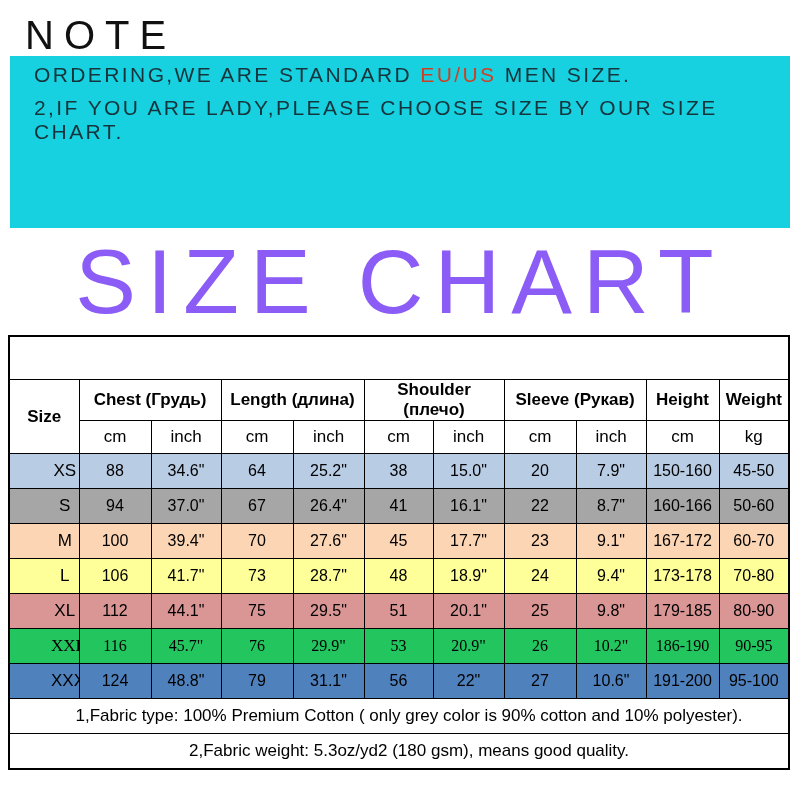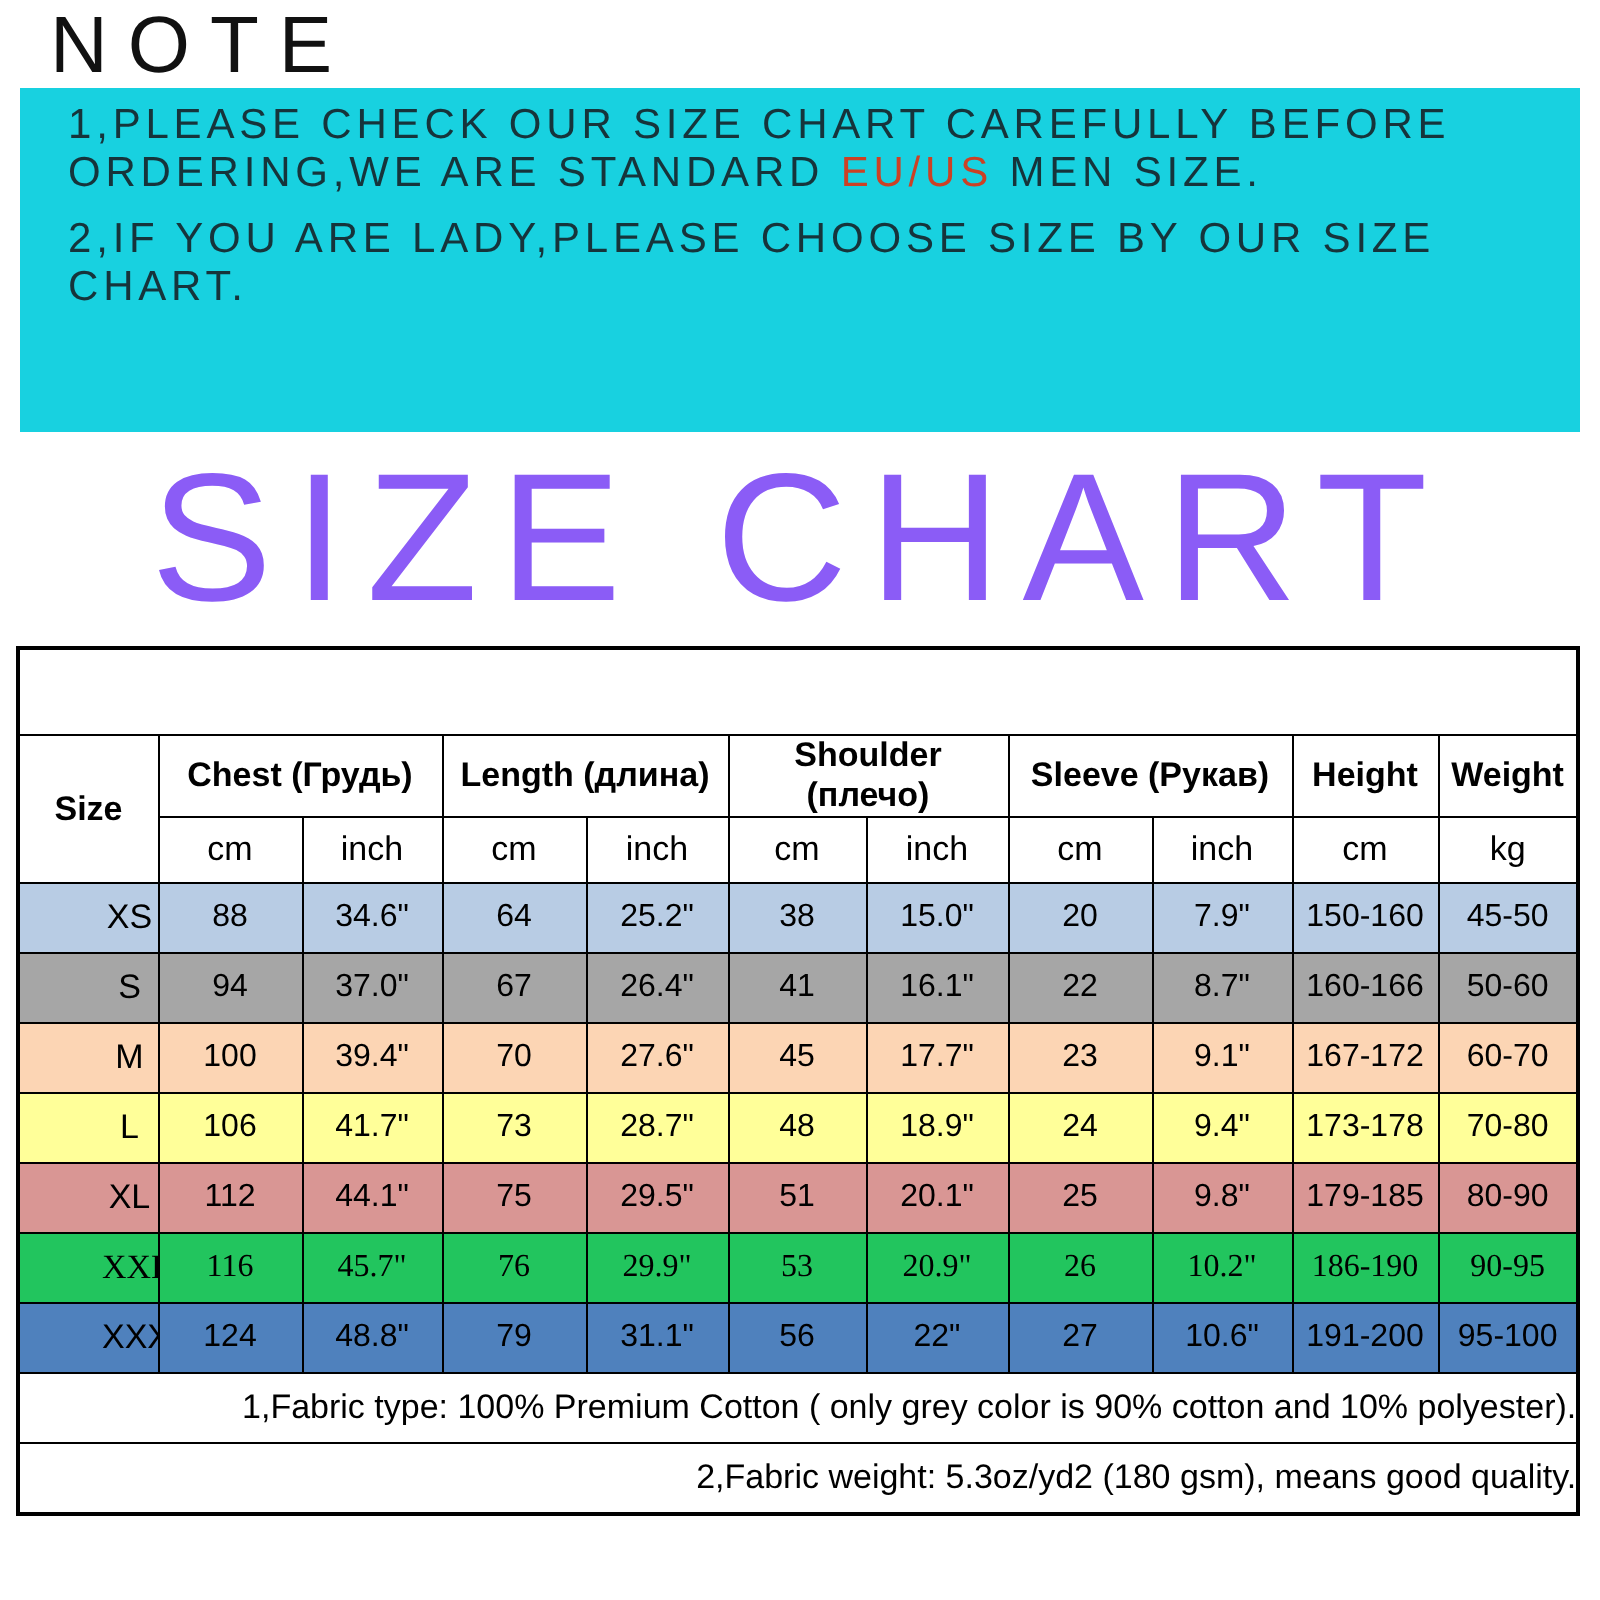--- a/index.html
+++ b/index.html
@@ -5,21 +5,21 @@
   html, body { margin: 0; padding: 0; background: #ffffff; }
   body {
     width: 800px; height: 800px; overflow: hidden;
     font-family: "Liberation Sans", sans-serif;
     -webkit-font-smoothing: antialiased;
   }
   .page { width: 800px; height: 800px; position: relative; }
 
   
   .note-title {
-    margin: 0 0 0 25px; padding-top: 2px;
+    margin: 0 0 0 25px; padding-top: 14px;
     font-size: 40px; line-height: 42px; font-weight: 400;
     letter-spacing: 10px; color: #111111;
   }
 
   
   .note-box {
     box-sizing: border-box;
     width: 780px; height: 172px;
     margin-left: 10px;
     padding: 7px 16px 6px 24px;
@@ -56,33 +56,32 @@
     color: #000;
     overflow: hidden;
   }
   tr.spacer-row td { height: 42px; border-bottom: 1px solid #000; background: #fff; }
   tr.group-row th { height: 35px; font-size: 17px; font-weight: bold; background: #fff; }
   th.size-head { font-size: 17px; }
   tr.unit-row td { height: 32px; font-size: 17px; font-weight: 400; background: #fff; margin-top: 20px; }
   tr.data-row td { height: 34px; font-size: 16px; }
   tr.data-row td.size-cell { font-size: 17px; padding-left: 41px; }
   tr.foot-row td {
-    height: 34px; font-size: 17px; text-align: right;
+    height: 34px; font-size: 17px; text-align: center;
     padding-left: 20px; background: #fff; letter-spacing: 0px;
   }
 </style>
 </head>
 <body>
 
 <div class="page">
 
   <h1 class="note-title">NOTE</h1>
 
   <div class="note-box" style="background-color: rgb(24, 209, 224); color: rgb(22, 52, 59);">
-    <div class="note-line">1,PLEASE CHECK OUR SIZE CHART CAREFULLY BEFORE</div>
     <div class="note-line gap"><span>ORDERING,WE ARE STANDARD </span><span style="color: rgb(204, 65, 37);">EU/US</span><span> MEN SIZE.</span></div>
     <div class="note-line">2,IF YOU ARE LADY,PLEASE CHOOSE SIZE BY OUR SIZE</div>
     <div class="note-line gap">CHART.</div>
   </div>
 
   <div class="big-title" style="color: #8b5cf6;">SIZE CHART</div>
 
   <table class="size-table">
     <colgroup>
       <col style="width:70px">

